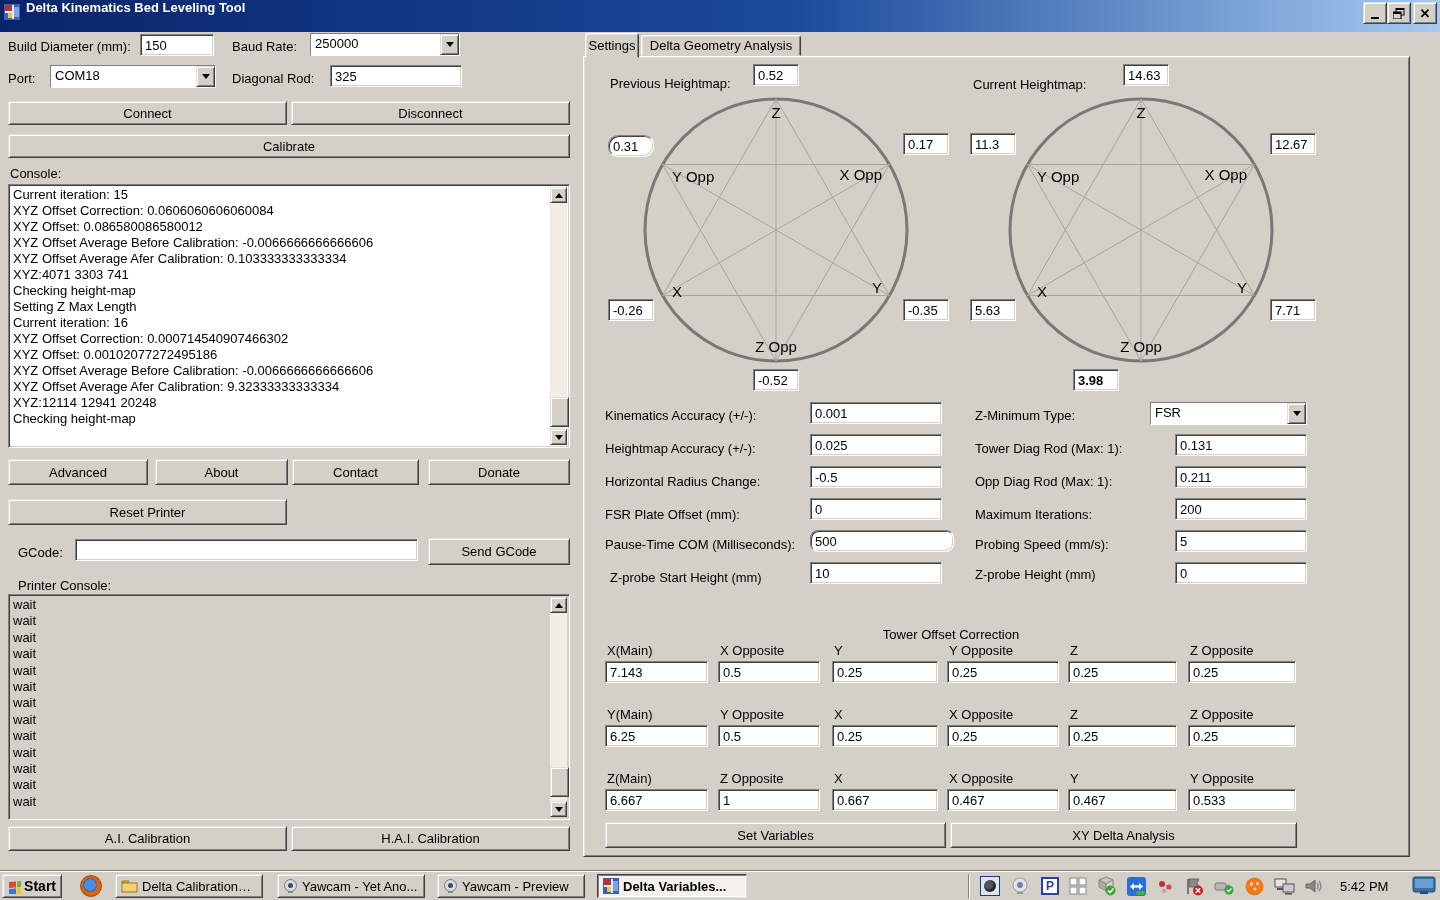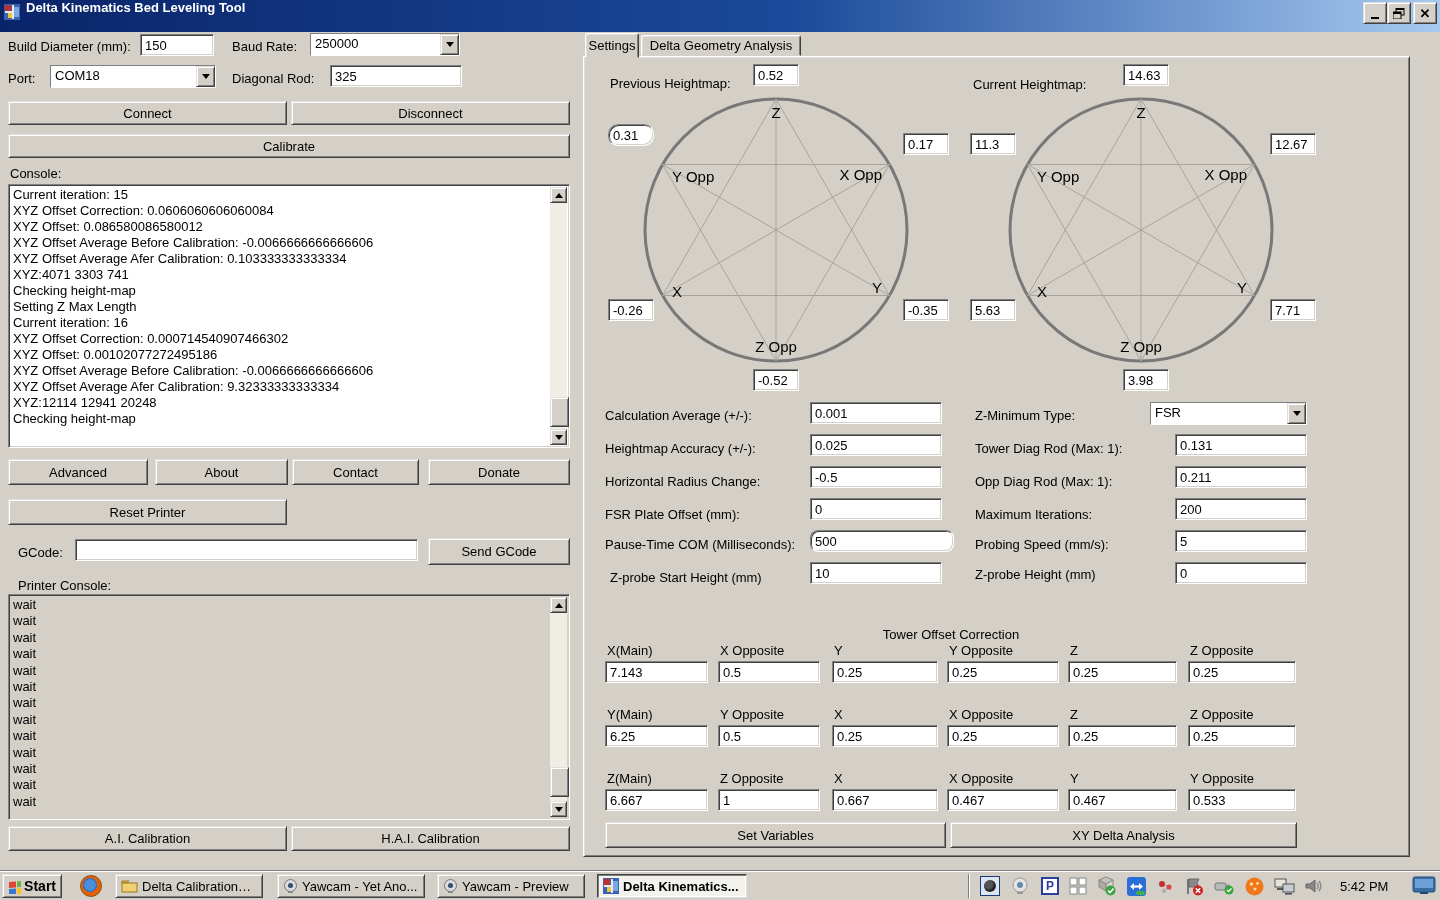--- a/index.html
+++ b/index.html
@@ -226,21 +226,21 @@
       <line x1="22.6" y1="70.5" x2="136" y2="267"></line>
       <line x1="249.4" y1="70.5" x2="136" y2="267"></line>
     </g>
     <text x="136" y="24" font-size="15" text-anchor="middle">Z</text>
     <text x="32" y="88" font-size="15">Y Opp</text>
     <text x="242" y="86" font-size="15" text-anchor="end">X Opp</text>
     <text x="32" y="203" font-size="15">X</text>
     <text x="242" y="199" font-size="15" text-anchor="end">Y</text>
     <text x="136" y="258" font-size="15" text-anchor="middle">Z Opp</text>
   </svg>
-  <input class="abs field valbox" style="left: 608px; top: 124px; border-radius: 10px;" readonly="" value="0.31">
+  <input class="abs field valbox" style="left: 608px; top: 135px; border-radius: 10px;" readonly="" value="0.31">
   <input class="abs field valbox" style="left: 903px; top: 133px;" readonly="" value="0.17">
   <input class="abs field valbox" style="left: 608px; top: 299px;" readonly="" value="-0.26">
   <input class="abs field valbox" style="left: 903px; top: 299px;" readonly="" value="-0.35">
   <input class="abs field valbox" style="left: 753px; top: 369px;" readonly="" value="-0.52">
 
   <span class="abs lbl" style="left:973px;top:77px">Current Heightmap:</span>
   <input class="abs field valbox" style="left: 1123px; top: 64px;" readonly="" value="14.63">
   <svg class="abs" style="left:1005px;top:94px" width="272" height="272">
     <circle cx="136" cy="136" r="131" fill="none" stroke="#787878" stroke-width="3"></circle>
     <g stroke="#a8a49c" stroke-width="1">
@@ -258,23 +258,23 @@
     <text x="32" y="88" font-size="15">Y Opp</text>
     <text x="242" y="86" font-size="15" text-anchor="end">X Opp</text>
     <text x="32" y="203" font-size="15">X</text>
     <text x="242" y="199" font-size="15" text-anchor="end">Y</text>
     <text x="136" y="258" font-size="15" text-anchor="middle">Z Opp</text>
   </svg>
   <input class="abs field valbox" style="left: 970px; top: 133px;" readonly="" value="11.3">
   <input class="abs field valbox" style="left: 1270px; top: 133px;" readonly="" value="12.67">
   <input class="abs field valbox" style="left: 970px; top: 299px;" readonly="" value="5.63">
   <input class="abs field valbox" style="left: 1270px; top: 299px;" readonly="" value="7.71">
-  <input class="abs field valbox" style="left: 1123px; top: 369px;" readonly="" value="3.98">
-
-  <span class="abs lbl" style="left:605px;top:408px">Calculation Average (+/-):</span>
+  <input class="abs field valbox" style="left: 1073px; top: 369px; font-weight: bold;" readonly="" value="3.98">
+
+  <span class="abs lbl" style="left:605px;top:408px">Kinematics Accuracy (+/-):</span>
   <input class="abs field" style="left: 810px; top: 402px; width: 132px;" readonly="" value="0.001">
   <span class="abs lbl" style="left:605px;top:441px">Heightmap Accuracy (+/-):</span>
   <input class="abs field" style="left: 810px; top: 434px; width: 132px;" readonly="" value="0.025">
   <span class="abs lbl" style="left:605px;top:474px">Horizontal Radius Change:</span>
   <input class="abs field" style="left: 810px; top: 466px; width: 132px;" readonly="" value="-0.5">
   <span class="abs lbl" style="left:605px;top:507px">FSR Plate Offset (mm):</span>
   <input class="abs field" style="left: 810px; top: 498px; width: 132px;" readonly="" value="0">
   <span class="abs lbl" style="left:605px;top:537px">Pause-Time COM (Milliseconds):</span>
   <input class="abs field" style="left: 810px; top: 530px; width: 144px; border-radius: 8px;" readonly="" value="500">
   <span class="abs lbl" style="left:610px;top:570px">Z-probe Start Height (mm)</span>
@@ -388,21 +388,21 @@
     </div>
     <div class="taskbtn raised active" style="left:597px;width:150px">
       <svg width="16" height="16" style="margin-right:4px;flex:none">
         <rect x="0" y="0" width="16" height="16" fill="#3a62b4"></rect>
         <rect x="1" y="1" width="6" height="6" fill="#c03028"></rect>
         <rect x="4" y="8" width="6" height="6" fill="#e8c83a"></rect>
         <rect x="9" y="3" width="6" height="10" fill="#7aa8e0"></rect>
         <rect x="8" y="1" width="2" height="14" fill="#e8e8f4"></rect>
         <rect x="1" y="7" width="8" height="2" fill="#e8e8f4"></rect>
       </svg>
-      <span style="overflow:hidden;text-overflow:ellipsis">Delta Kinematics...</span>
+      <span style="overflow:hidden;text-overflow:ellipsis">Delta Variables...</span>
     </div>
 
     <div class="abs" style="left:968px;top:3px;width:1px;height:24px;background:#808080;box-shadow:1px 0 0 #fff"></div>
 
     <div class="trayicon" style="left:978px">
       <div style="width:20px;height:20px;box-sizing:border-box;border:1px solid #1a3a7a;background:#dce6f2;display:flex;align-items:center;justify-content:center">
         <div style="width:12px;height:12px;border-radius:50%;background:radial-gradient(circle at 40% 40%, #555 0 35%, #1a1a1a 60%, #888 100%)"></div>
       </div>
     </div>
     <div class="trayicon" style="left:1008px">

